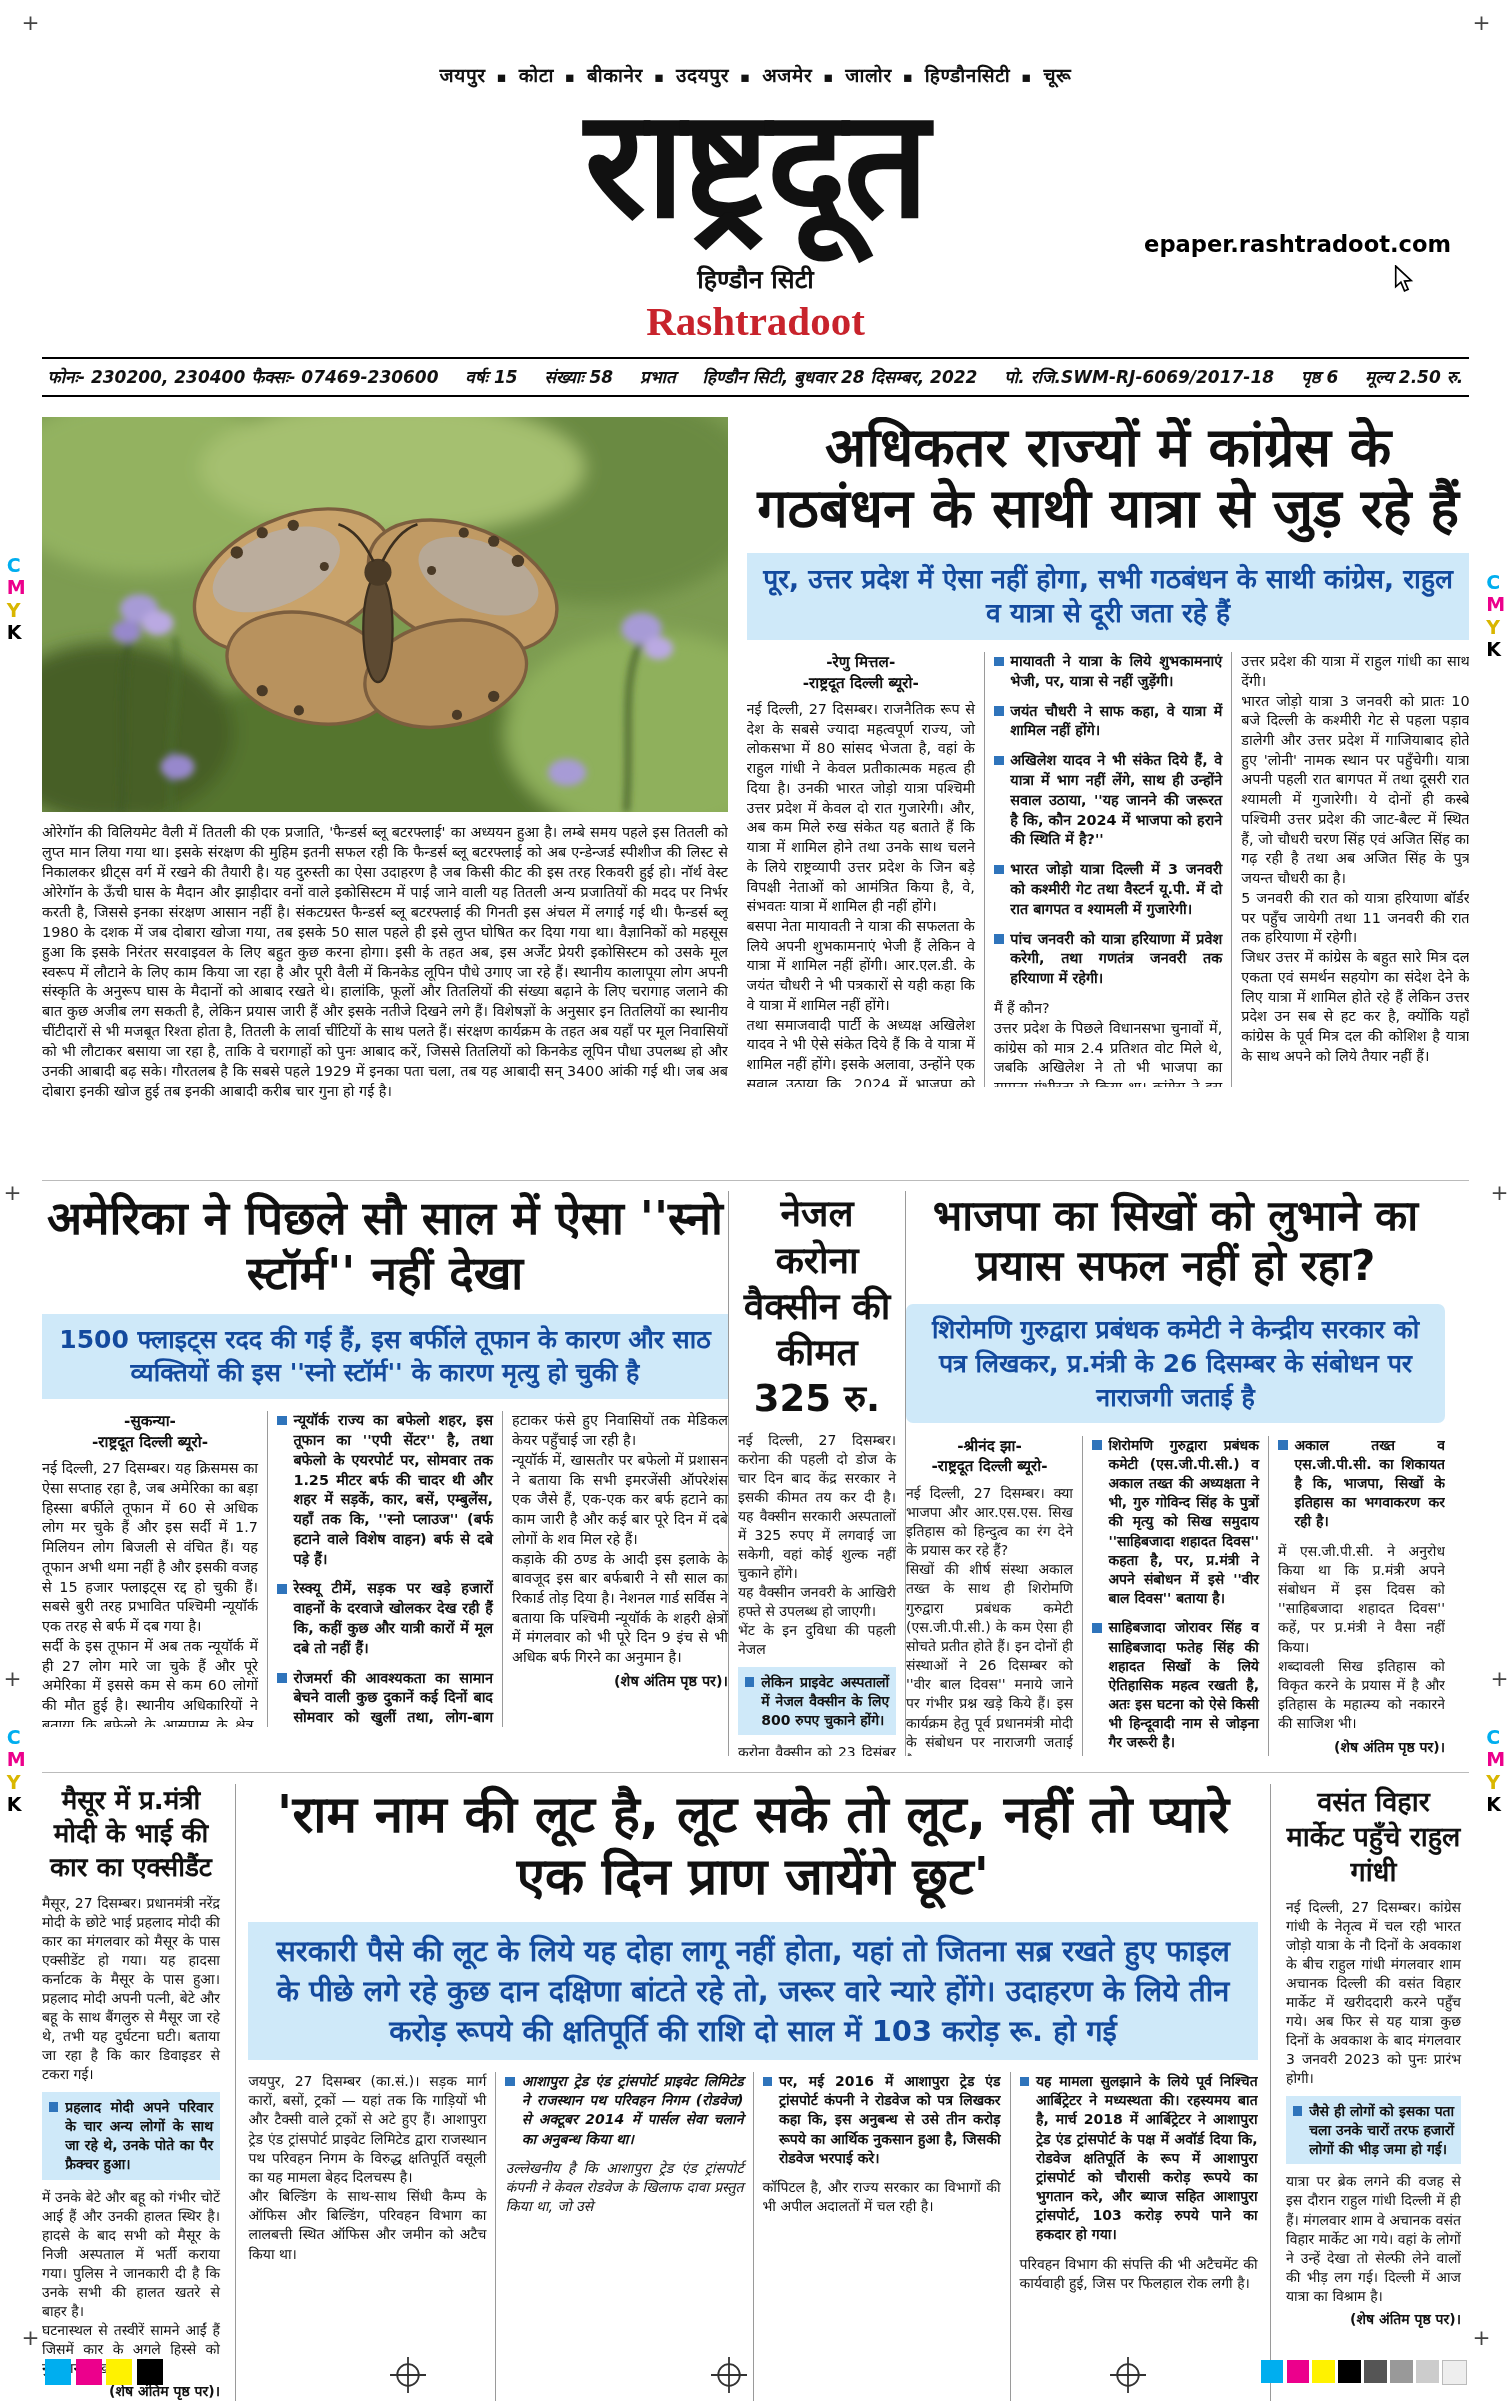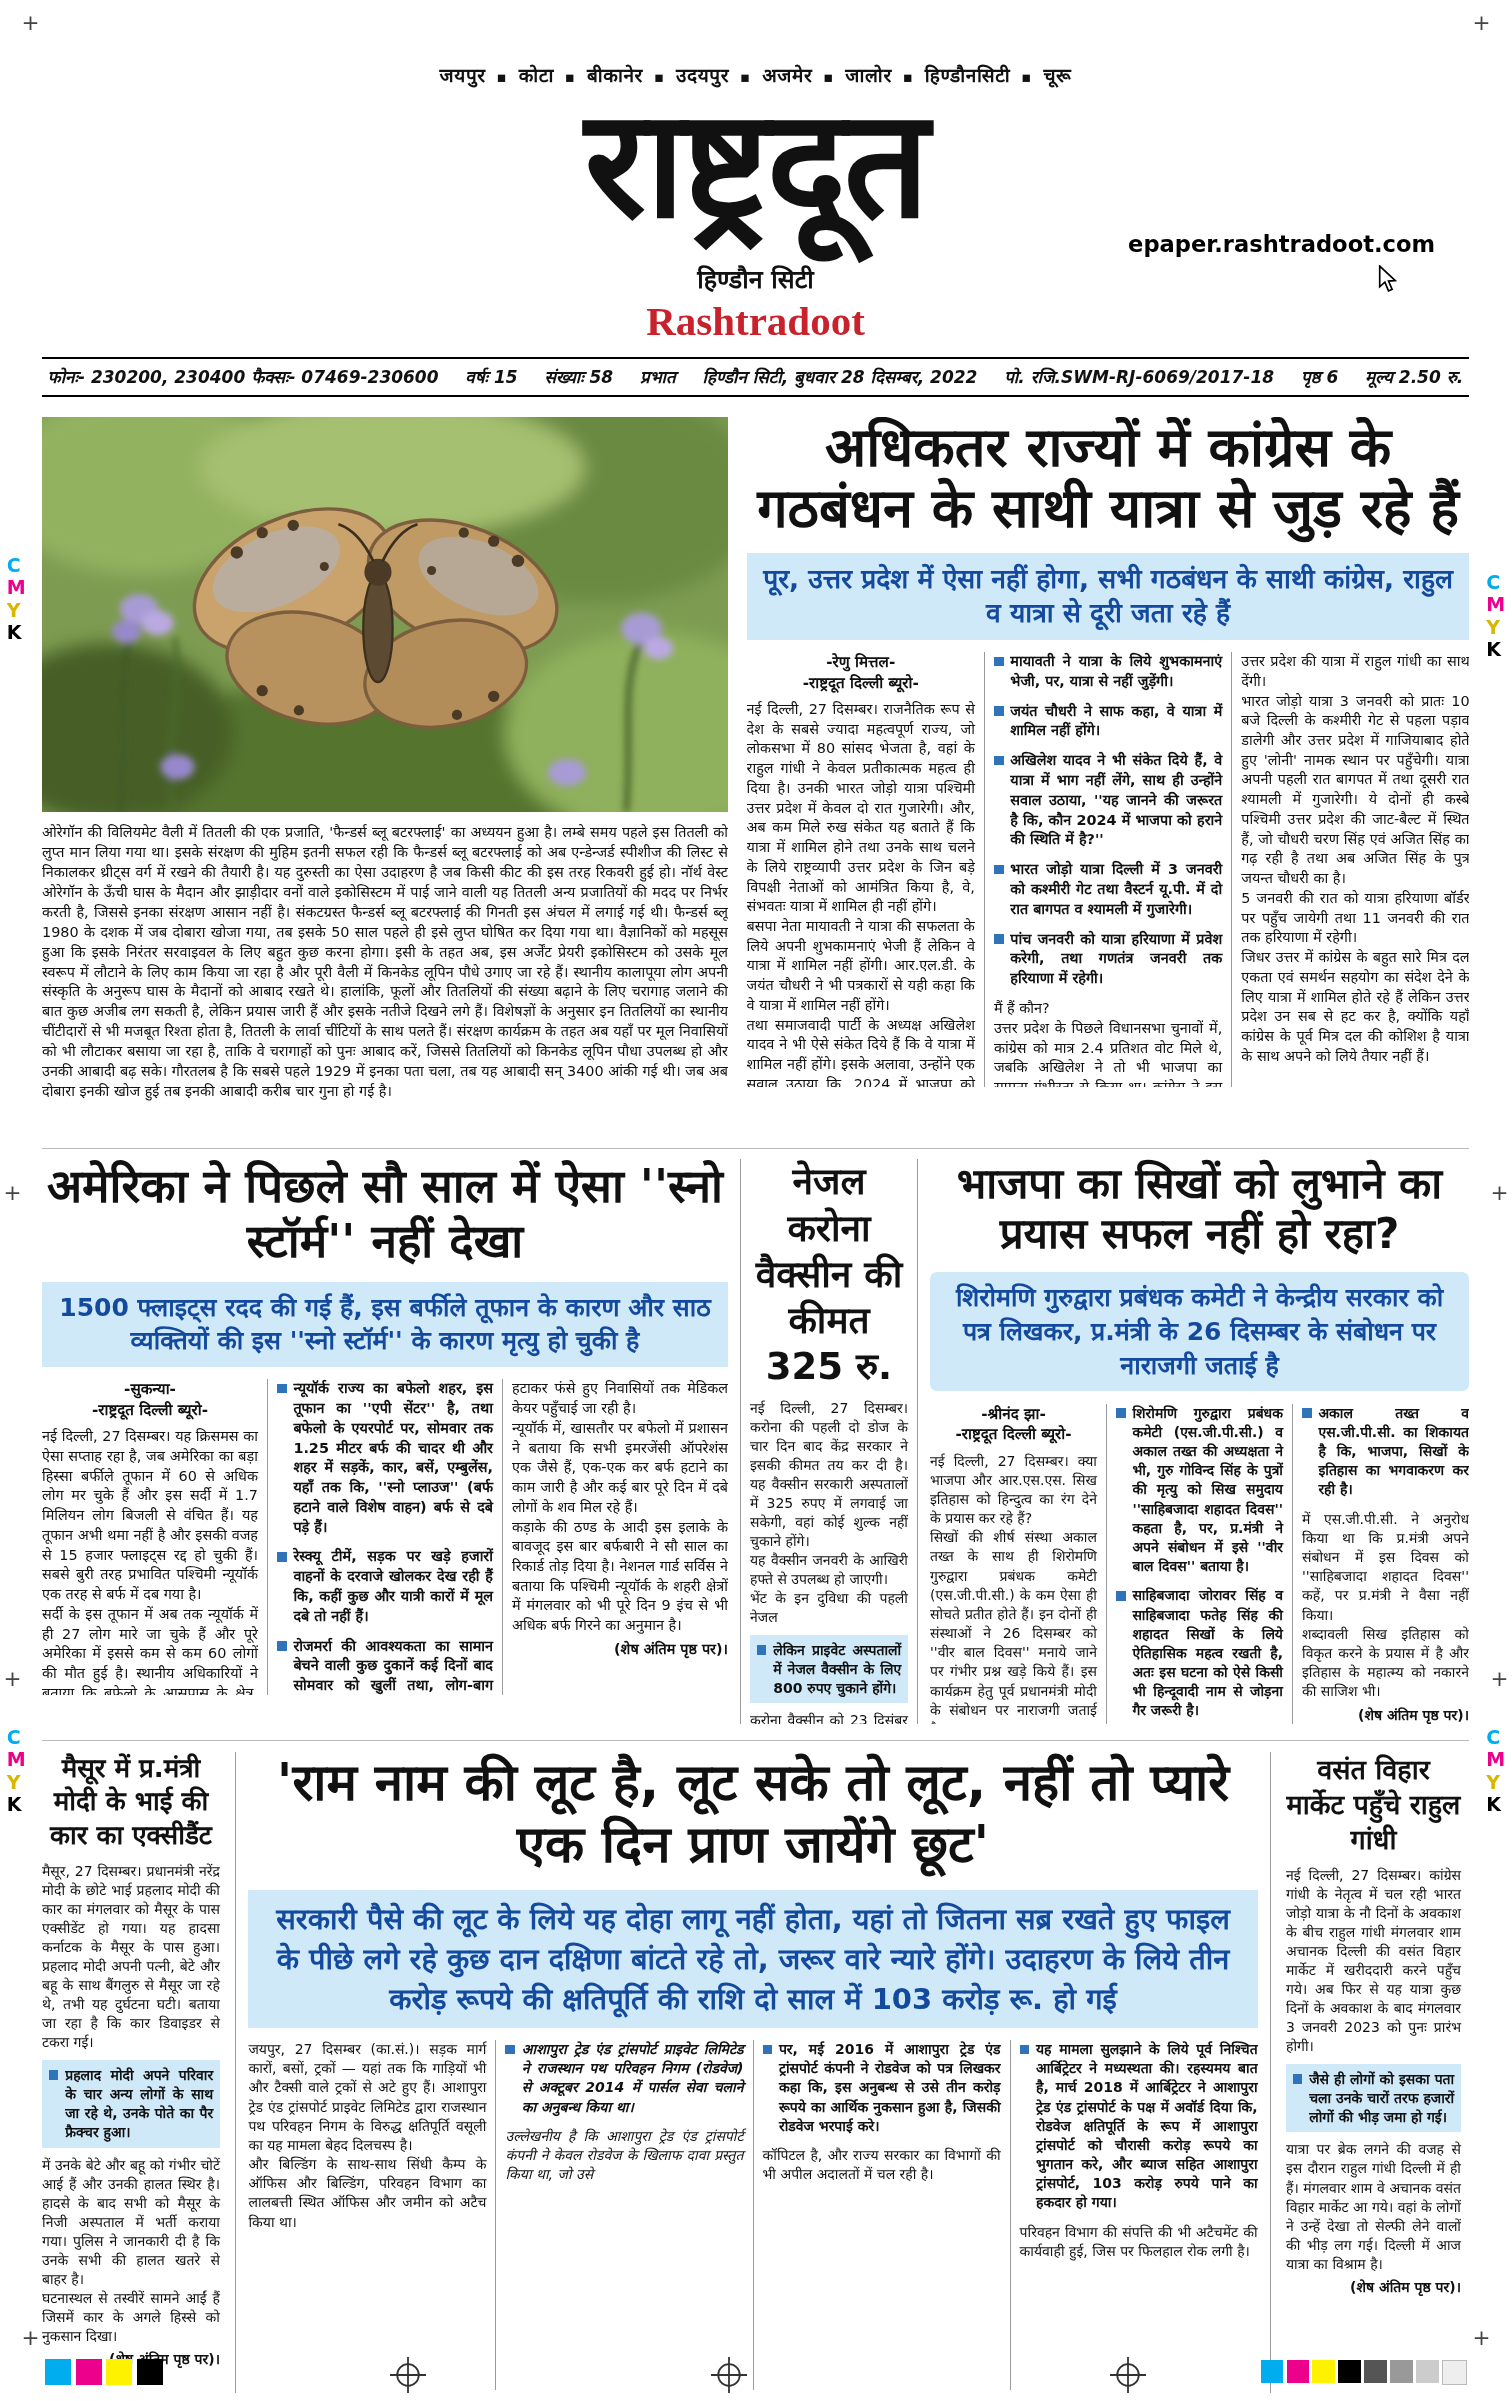--- a/index.html
+++ b/index.html
@@ -5,33 +5,33 @@
   html,body{margin:0;padding:0;background:#e9e9e9;}
   .page{position:relative;width:1512px;height:2401px;background:#ffffff;overflow:hidden;
         font-family:"DejaVu Sans",sans-serif;color:#111;}
   .content{position:absolute;left:42px;top:62px;width:1427px;}
 
   
   .cities{text-align:center;font-size:19px;font-weight:bold;letter-spacing:0.6px;}
   .cities .city{display:inline-block;margin:0 5.6px;}
   .cities .city + .city::before{content:"▪";margin-right:11.3px;font-size:14.7px;vertical-align:middle;}
   .logo{margin:0;text-align:center;font-size:150px;line-height:1.02;font-weight:900;letter-spacing:-2.8px;}
-  .epaper{position:absolute;right:34px;top:169px;font-size:22.6px;font-weight:bold;color:#000;display:flex;align-items:flex-start;gap:8px;flex-direction:column;}
+  .epaper{position:absolute;right:18px;top:169px;font-size:22.6px;font-weight:bold;color:#000;display:flex;align-items:flex-start;gap:8px;flex-direction:column;}
   .edition-city{text-align:center;font-size:25px;font-weight:bold;margin-top:20px;}
   .english-name{text-align:center;color:#c8232c;font-size:41px;font-weight:bold;
                 font-family:"Liberation Serif",serif;margin-top:2.3px;}
 
   
   .infobar{margin-top:11.3px;border-top:2.3px solid #000;border-bottom:2.3px solid #000;
            display:flex;justify-content:space-between;align-items:center;
            padding:6.8px 5.6px;font-size:17px;font-weight:bold;white-space:nowrap;font-style:italic;}
 
   
   .sec-top{display:grid;grid-template-columns:686px 723px;column-gap:18.6px;margin-top:20px;height:731px;overflow:hidden;}
-  .sec-mid{display:grid;grid-template-columns:686px 178px 539px;column-gap:12px;margin-top:0;height:565px;overflow:hidden;border-top:0.6px solid #bbb;padding-top:10.2px;}
+  .sec-mid{display:grid;grid-template-columns:686px 178px 539px;margin-top:32px;height:565px;overflow:hidden;border-top:0.6px solid #bbb;padding-top:10.2px;}
   .sec-bot{display:grid;grid-template-columns:178px 1036px 175px;column-gap:15px;margin-top:16px;height:641px;overflow:hidden;border-top:0.6px solid #bbb;padding-top:10.2px;}
 
   .photo{width:100%;height:395px;overflow:hidden;}
   .photo svg{display:block;width:100%;height:100%;}
   .bodytext{font-size:14.4px;line-height:1.38;text-align:justify;white-space:pre-line;}
   .butterfly-text{margin-top:11.3px;height:316px;overflow:hidden;}
 
   h2.headline{margin:0;font-weight:800;text-align:center;}
   .congress-headline{font-size:54px;line-height:1.13;}
   .snow-headline{font-size:46px;line-height:1.18;text-align:center;}

